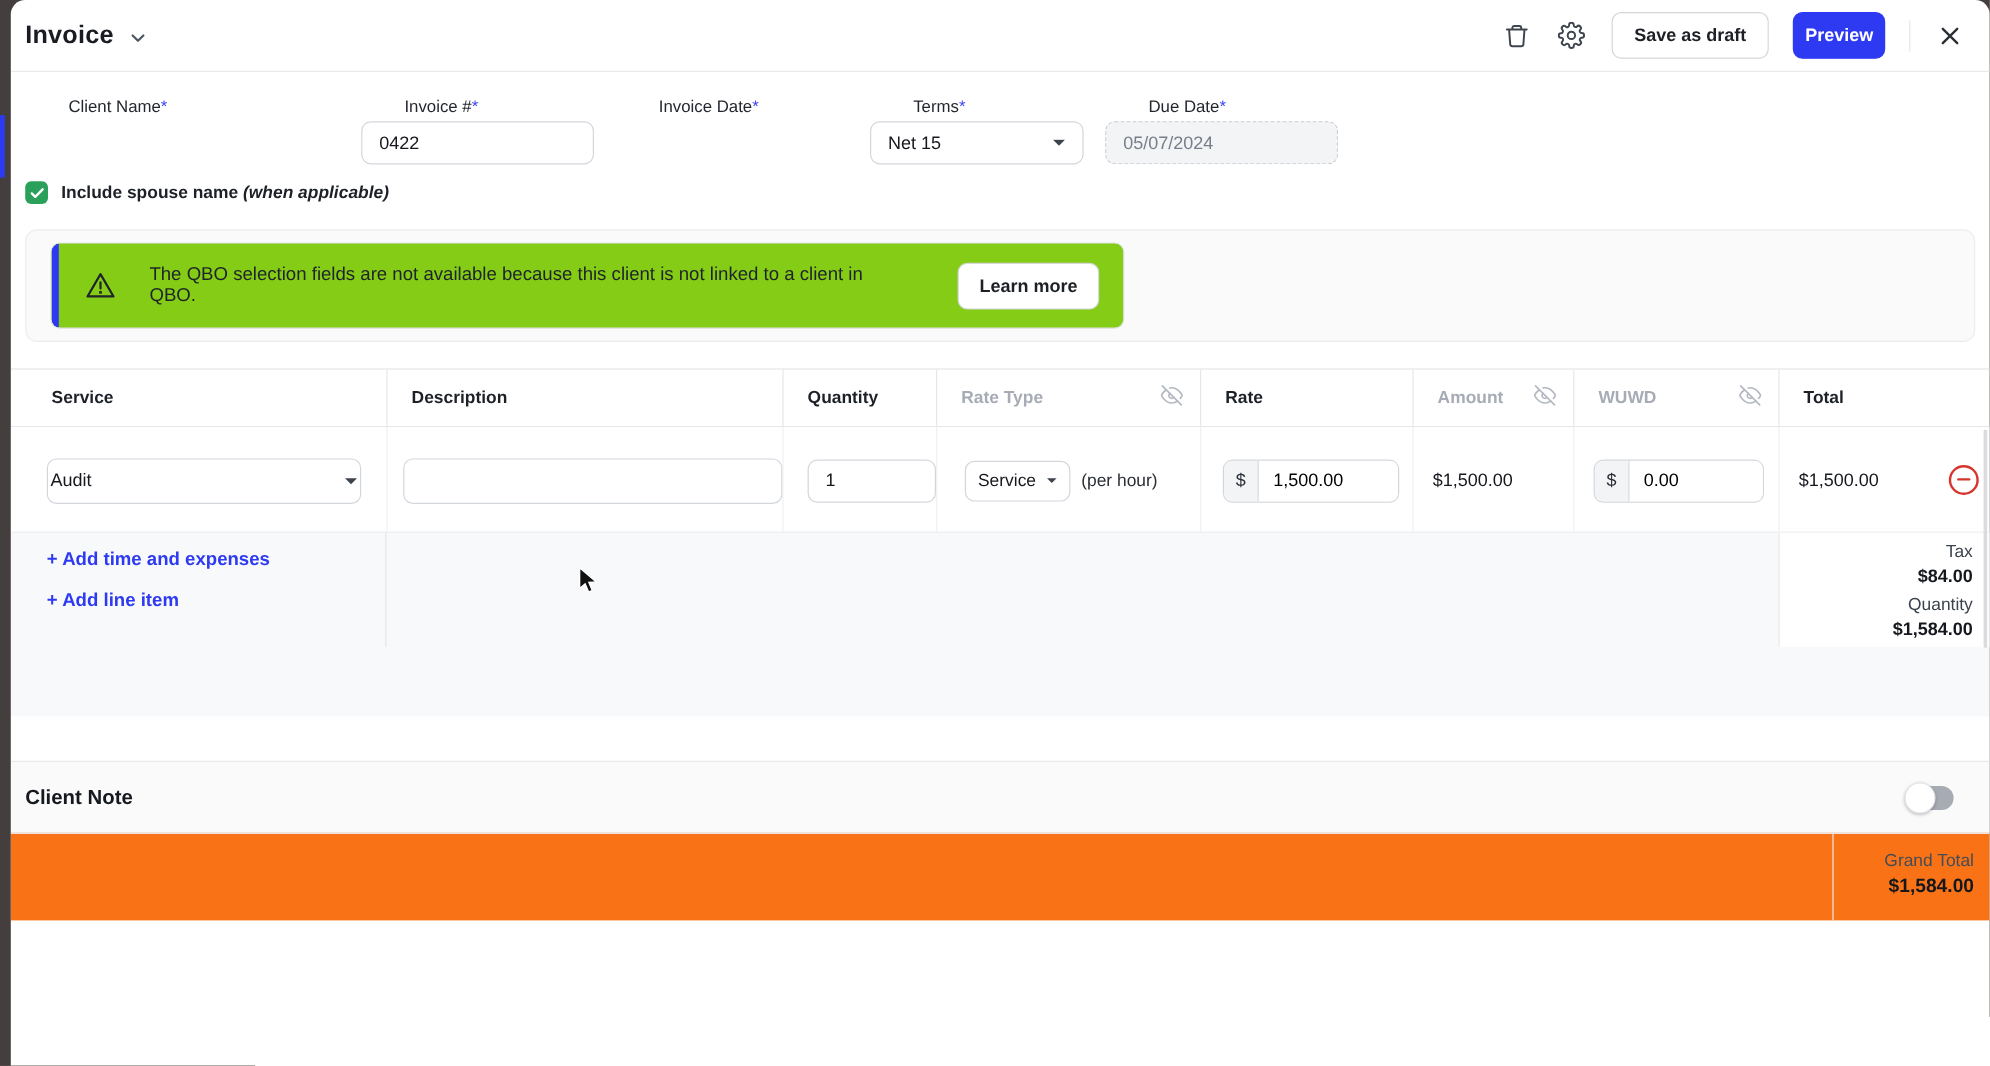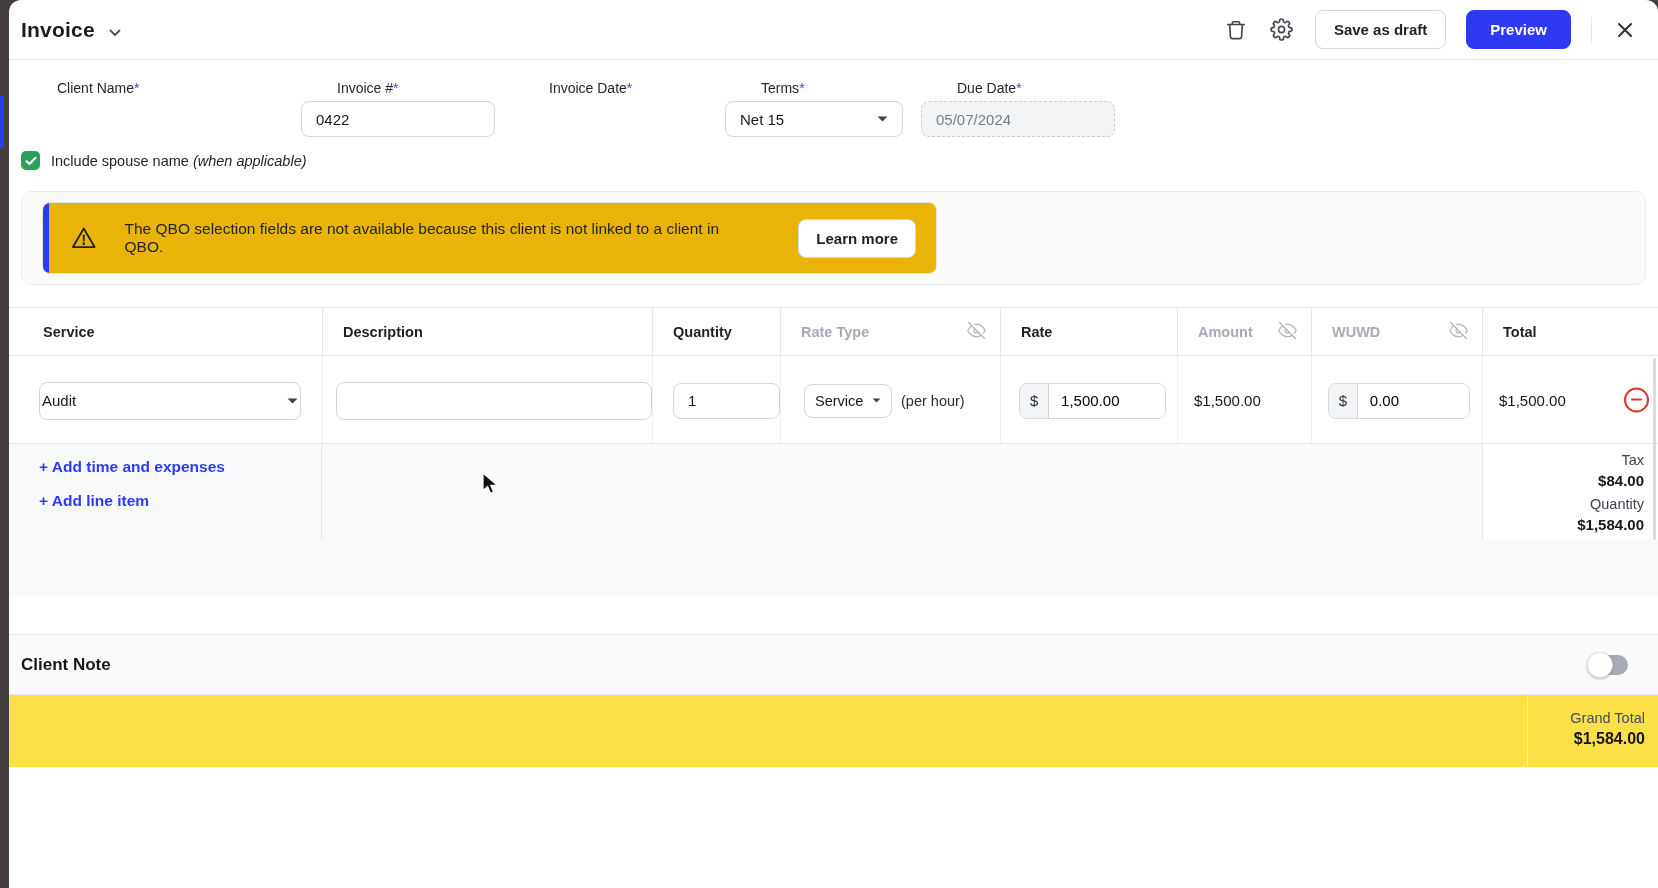--- a/index.html
+++ b/index.html
@@ -13,45 +13,45 @@
   
   .hdr { height:60px; display:flex; align-items:center; padding:0 20px 0 12px;
          border-bottom:1px solid #e8e9eb; }
   .hdr-title { font-size:21px; font-weight:700; color:#191c21; letter-spacing:.2px; }
   .hdr-caret { margin-left:14px; margin-top:4px; }
   .hdr-right { margin-left:auto; display:flex; align-items:center; gap:20px; }
   .icon-btn { width:26px; height:26px; display:flex; align-items:center; justify-content:center; cursor:pointer; }
   .btn { font-size:15px; font-weight:700; border-radius:8px; padding:10px 18px; cursor:pointer;
          font-family:"Liberation Sans",sans-serif; }
   .btn-secondary { background:#fff; border:1px solid #d5d7db; color:#1d2025; }
-  .btn-primary { background:#2d3af2; border:1px solid #2d3af2; color:#fff; padding:10px 23px; }
+  .btn-primary { background:#2d3af2; border:1px solid #2d3af2; color:#fff; padding:10px 9px; }
   .hdr-div { width:1px; height:26px; background:#e5e7eb; }
 
   
   .form-sec { height:131px; padding:20px 12px 0 12px; }
   .fields { display:flex; gap:18px; }
   .field { display:flex; flex-direction:column; }
   .field label { font-size:14px; color:#23272e; margin-bottom:5px;margin-left:36px; }
   .req { color:#3b45f5; }
   .control { height:36px; border:1px solid #d3d6db; border-radius:8px; background:#fff;
              font-size:15px; color:#16181d; display:flex; align-items:center; padding:0 14px; }
   .selectbox { justify-content:space-between; cursor:pointer; }
   input.control { font-family:"Liberation Sans",sans-serif; width:100%; }
   .w-client{width:262px} .w-num{width:194px} .w-date{width:194px} .w-terms{width:178px} .w-due{width:194px}
   .control.disabled { border:1px dashed #c9ccd2; background:#f3f4f6; color:#787f8a; }
-  .chk-row { display:flex; align-items:center; gap:11px; margin-top:14px; }
+  .chk-row { display:flex; align-items:center; gap:11px; margin-top:14px;font-weight:bold; }
   .chk { width:19px; height:19px; border-radius:5px; background:#2ba05a; display:flex;
          align-items:center; justify-content:center; cursor:pointer; }
   .chk-label { font-size:14.5px; color:#1d2127; }
   .chk-note { font-style:italic; }
 
   
   .banner-outer { margin:0 12px; height:94px; background:#fafafb; border:1px solid #ececf0;
                   border-radius:10px; padding:10px 20px; }
-  .banner-card { width:895px; height:72px; background:#eab308; border:1px solid #e3e4e8; border-radius:8px;
+  .banner-card { width:895px; height:72px; background:#84cc16; border:1px solid #e3e4e8; border-radius:8px;
                  display:flex; align-items:stretch; overflow:hidden;justify-content:flex-end; }
   .banner-bar { width:6px; background:#2d3af2; flex:none; }
   .banner-body { display:flex; align-items:center; padding:0 20px 0 22px; }
   .banner-msg { font-size:15.5px; color:#1f232a; margin-left:28px; }
   .banner-btn { margin-left:48px; white-space:nowrap; background:#fff; border:1px solid #d5d7db;
                 border-radius:8px; font-size:15px; font-weight:700; color:#1d2025; padding:10px 17px; cursor:pointer; }
 
   
   .table-gap { height:22px; }
   .tgrid { display:grid; grid-template-columns:313px 330px 128px 220px 177px 134px 171px 176px; }
@@ -104,21 +104,21 @@
   .sec-row { height:60px; background:#fafafb; border-top:1px solid #e7e8ea; display:flex;
              align-items:center; padding:0 30px 0 12px; }
   .sec-row.last { height:61px; }
   .sec-title { font-size:17px; font-weight:700; color:#15181d; }
   .toggle { margin-left:auto; position:relative; width:38px; height:20px; cursor:pointer; }
   .toggle-track { position:absolute; left:0; top:0; width:38px; height:20px; background:#a7acb4; border-radius:10px; }
   .toggle-knob { position:absolute; left:-3px; top:-3px; width:26px; height:26px; background:#fff;
                  border-radius:50%; border:1px solid #e2e3e6; box-shadow:0 1px 3px rgba(0,0,0,.25); }
 
   
-  .footer { height:73px; background:#fde047; border-top:1px solid #e4e6e9; display:flex; justify-content:flex-end; }
+  .footer { height:73px; background:#f97316; border-top:1px solid #e4e6e9; display:flex; justify-content:flex-end; }
   .gt-block { width:131px; height:100%; border-left:1px solid #e4e6e9; padding:13px 13px 0 0; text-align:right; }
   .gt-label { font-size:14.5px; color:#454c56; line-height:20px; }
   .gt-value { font-size:16px; font-weight:700; color:#14171c; line-height:22px; }
 
   .scroll-thumb { position:absolute; right:2px; top:358px; width:3px; height:182px; background:#dadbde; border-radius:2px; }
   .cursor { position:absolute; left:481px; top:472px; z-index:50; pointer-events:none; }
 </style>
 </head>
 <body>
 

